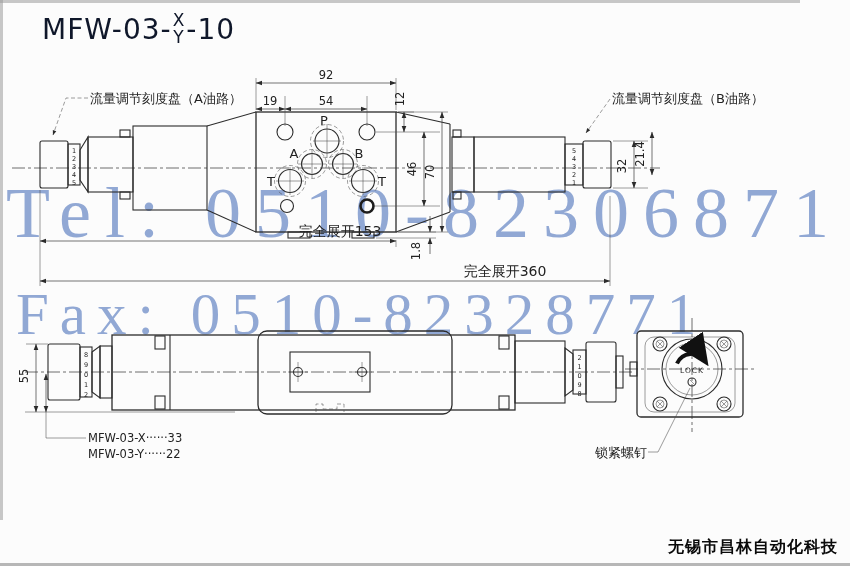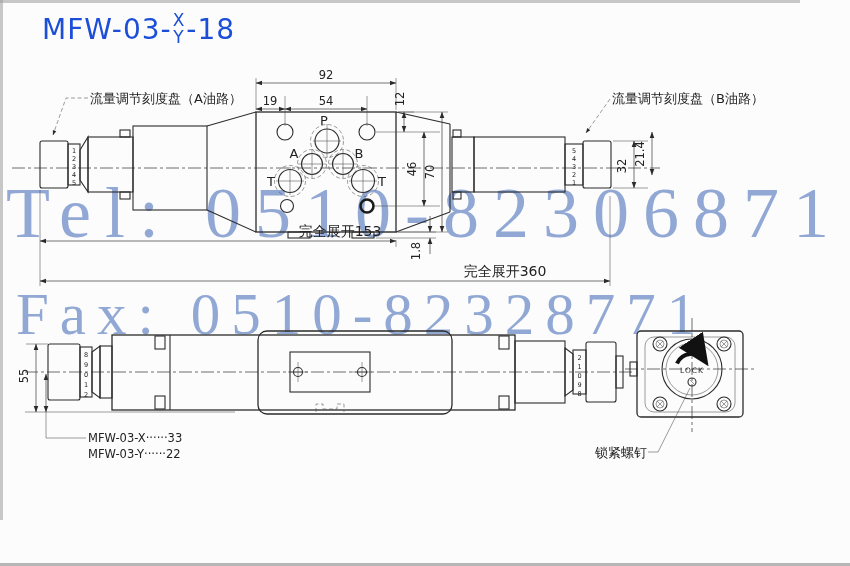--- a/index.html
+++ b/index.html
@@ -8,21 +8,21 @@
   .edge{position:absolute;background:#9a9a9a;opacity:.55;z-index:4;}
   .edge.top{left:0;top:0;width:800px;height:3px;}
   .edge.left{left:0;top:0;width:3px;height:520px;}
   .edge.bottom{left:0;top:563px;width:850px;height:3px;opacity:.7;}
   .wm{position:absolute;z-index:1;white-space:nowrap;color:#7f9ace;opacity:.85;
       font-family:"Liberation Serif","DejaVu Serif",serif;}
   .wm.tel{left:6px;top:172px;font-size:72px;letter-spacing:14px;}
   .wm.fax{left:16px;top:280px;font-size:59px;letter-spacing:11px;}
   svg.drawing{position:absolute;left:0;top:0;z-index:2;}
   .title{position:absolute;left:42px;top:12px;z-index:3;display:flex;align-items:center;
-         font-size:28px;color:#1d4ed8;letter-spacing:1px;}
+         font-size:28px;color:#0f172a;letter-spacing:1px;}
   .title .frac{display:flex;flex-direction:column;align-items:center;font-size:17px;
          line-height:1.0;margin:0 1px;}
   .note{position:absolute;left:222px;top:493px;z-index:3;font-size:21px;letter-spacing:3px;
         color:#3a3a3a;font-family:"DejaVu Sans",sans-serif;}
   .company{position:absolute;right:12px;top:537px;z-index:3;font-size:16px;font-weight:bold;
         color:#0a0a0a;letter-spacing:1px;}
   text{font-family:"DejaVu Sans","Liberation Sans",sans-serif;fill:#222;}
   .dimnum{font-size:11.5px;}
   .dimcn{font-size:14px;}
   .portlbl{font-size:13px;}
@@ -47,21 +47,21 @@
 
   <div class="wm tel">Tel: 0510-82306871</div>
   <div class="wm fax">Fax: 0510-82328771</div>
 
   <div class="title">
     <span>MFW-03-</span>
     <span class="frac">
       <span>X</span>
       <span>Y</span>
     </span>
-    <span>-18</span>
+    <span>-10</span>
   </div>
 
   <svg class="drawing" width="850" height="566" viewBox="0 0 850 566">
     <defs>
       <marker id="mA" viewBox="0 0 10 10" refX="9.5" refY="5" markerWidth="11" markerHeight="9" orient="auto-start-reverse">
           <path d="M0 1.3 L9.8 5 L0 8.7 z" fill="#2b2b2b"></path>
         </marker>
       <marker id="mB" viewBox="0 0 10 10" refX="8" refY="5" markerWidth="8" markerHeight="8" orient="auto">
           <path d="M0 0.5 L10 5 L0 9.5 z" fill="#111"></path>
         </marker>
@@ -281,13 +281,14 @@
       <circle class="e" cx="692" cy="369" r="26"></circle>
       <path d="M677 363.5 A16 16 0 0 1 705 361" fill="none" stroke="#111" stroke-width="4" marker-end="url(#mB)"></path>
       <text class="locktxt" x="692" y="373" text-anchor="middle">LOCK</text>
       <circle class="o" cx="692" cy="382" r="4"></circle>
       <line class="e" x1="690" y1="380" x2="694" y2="384"></line>
       <path class="e" d="M648 452 H658 L690 388"></path>
       <text class="lbl" x="595" y="457">锁紧螺钉</text>
     </g>
   </svg>
 
+  <div class="company">无锡市昌林自动化科技</div>
 </div>
 
 </body></html>

